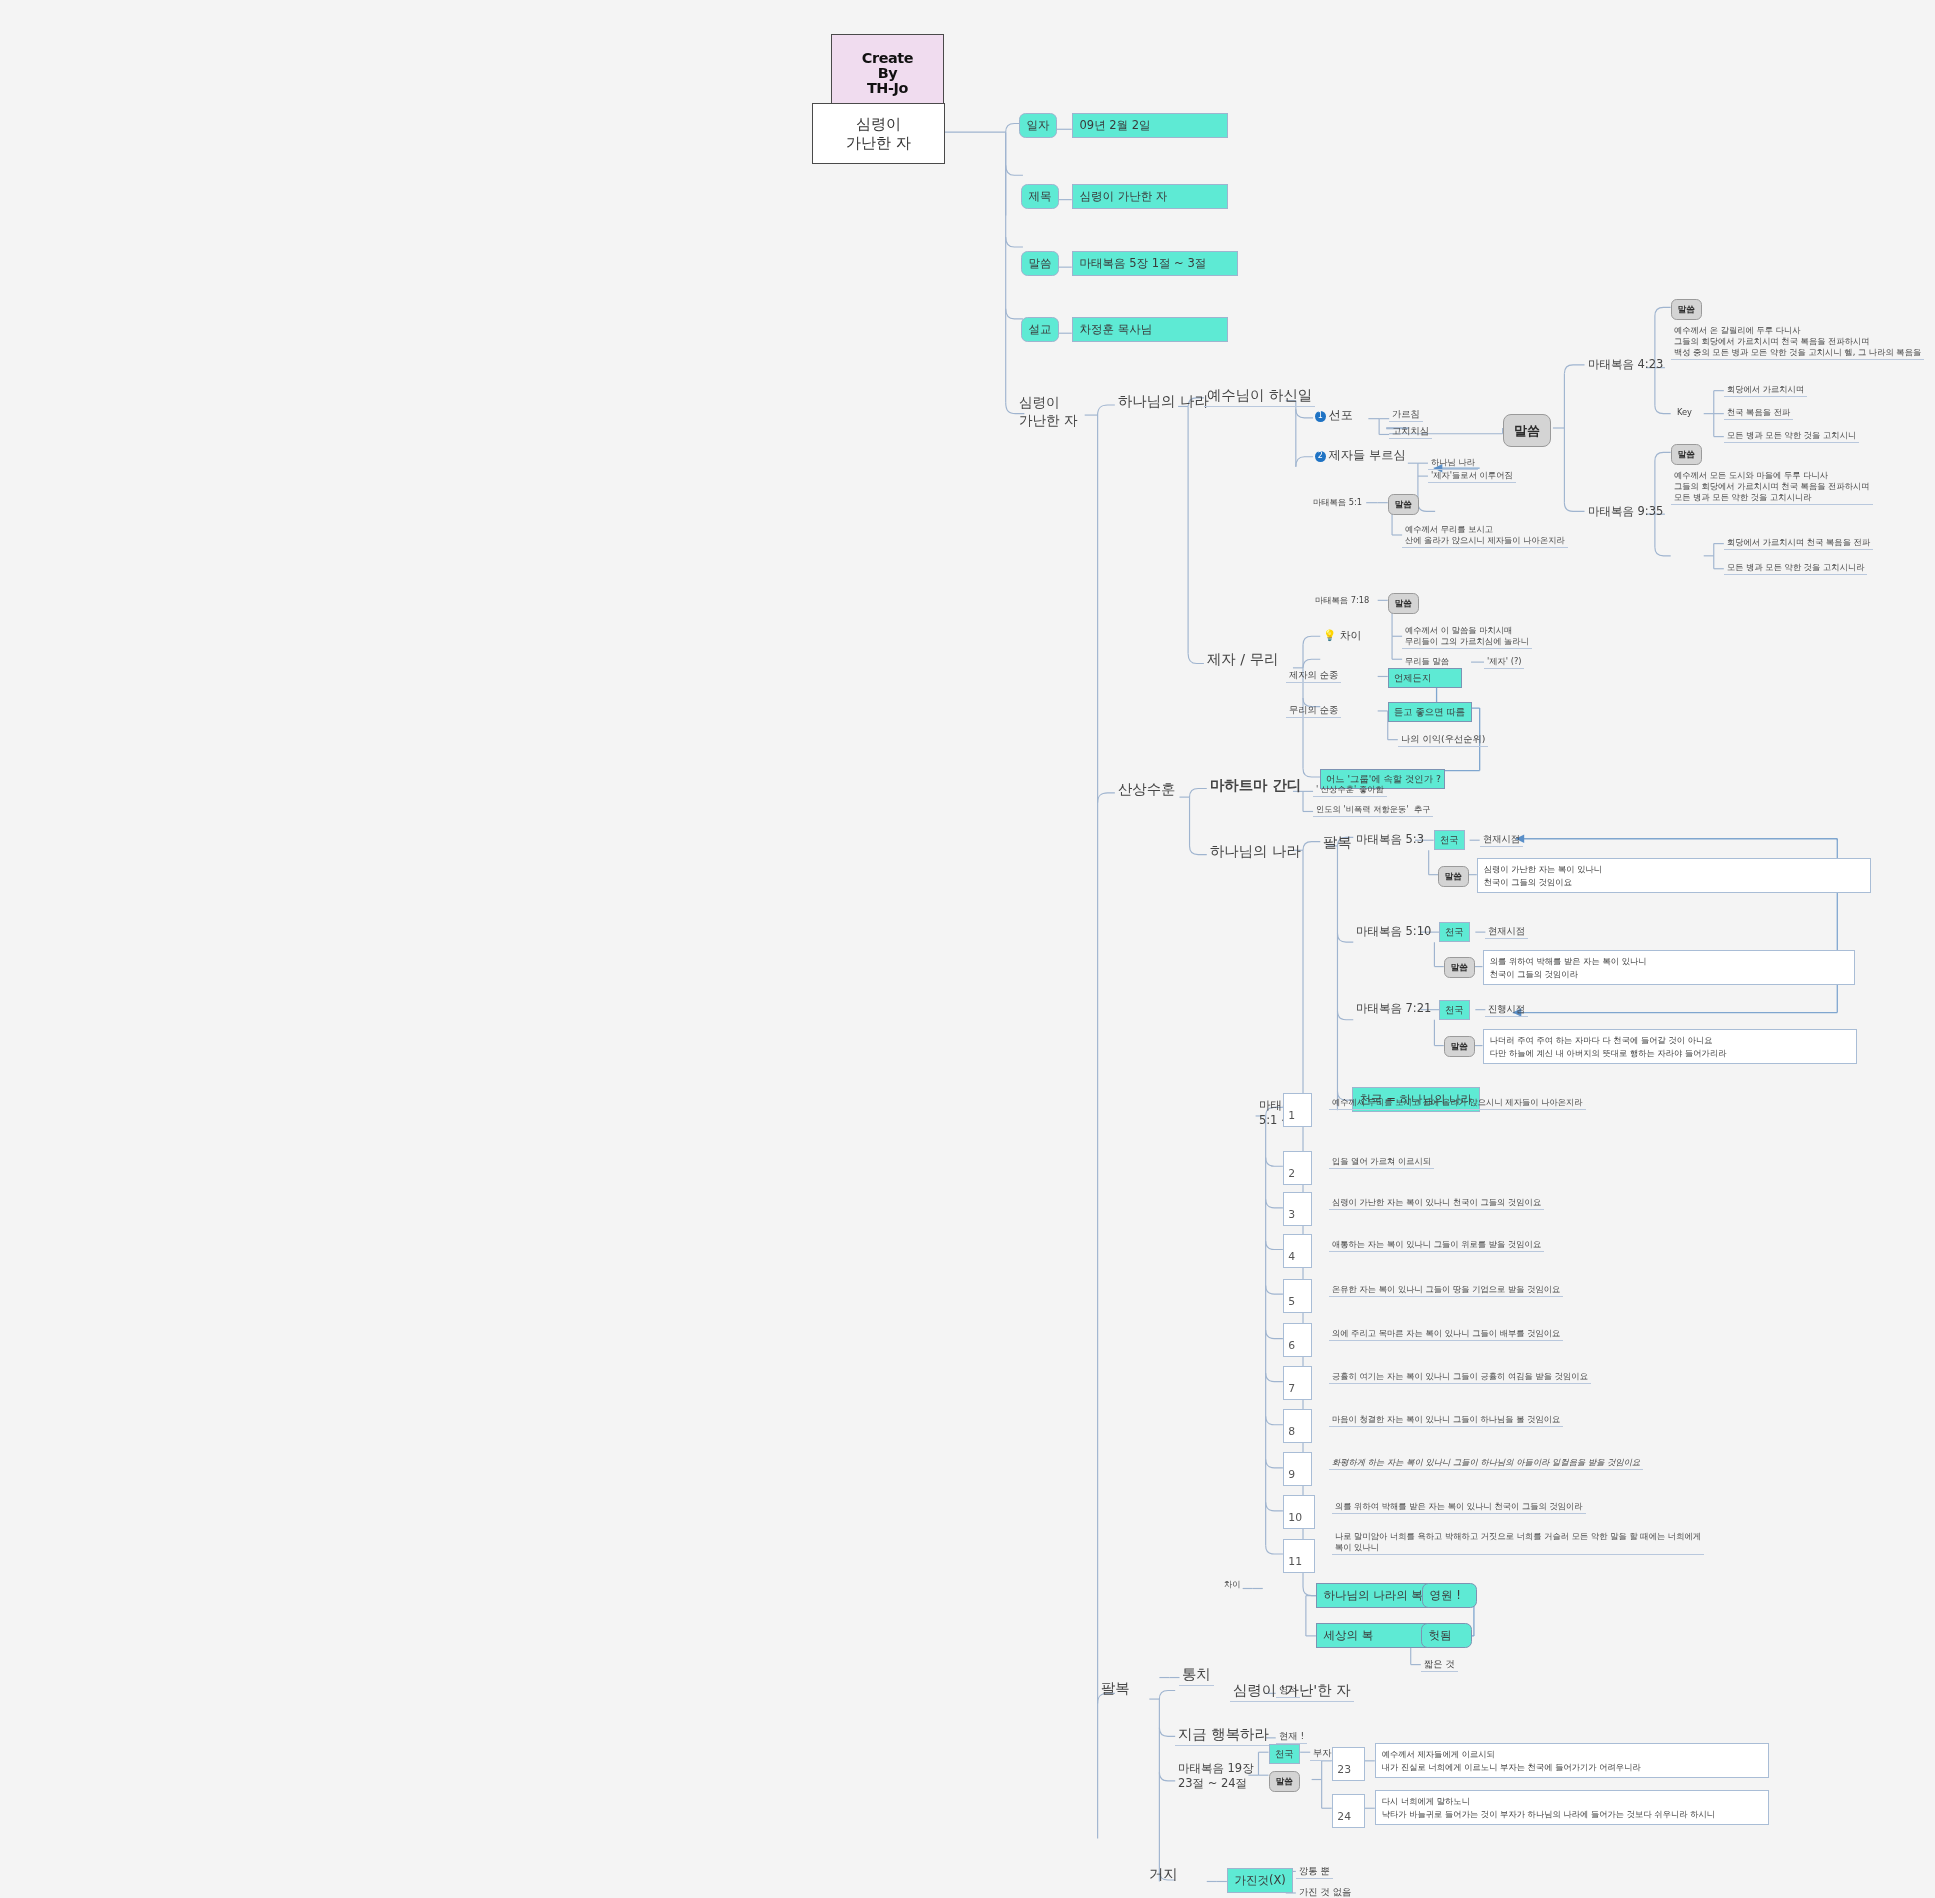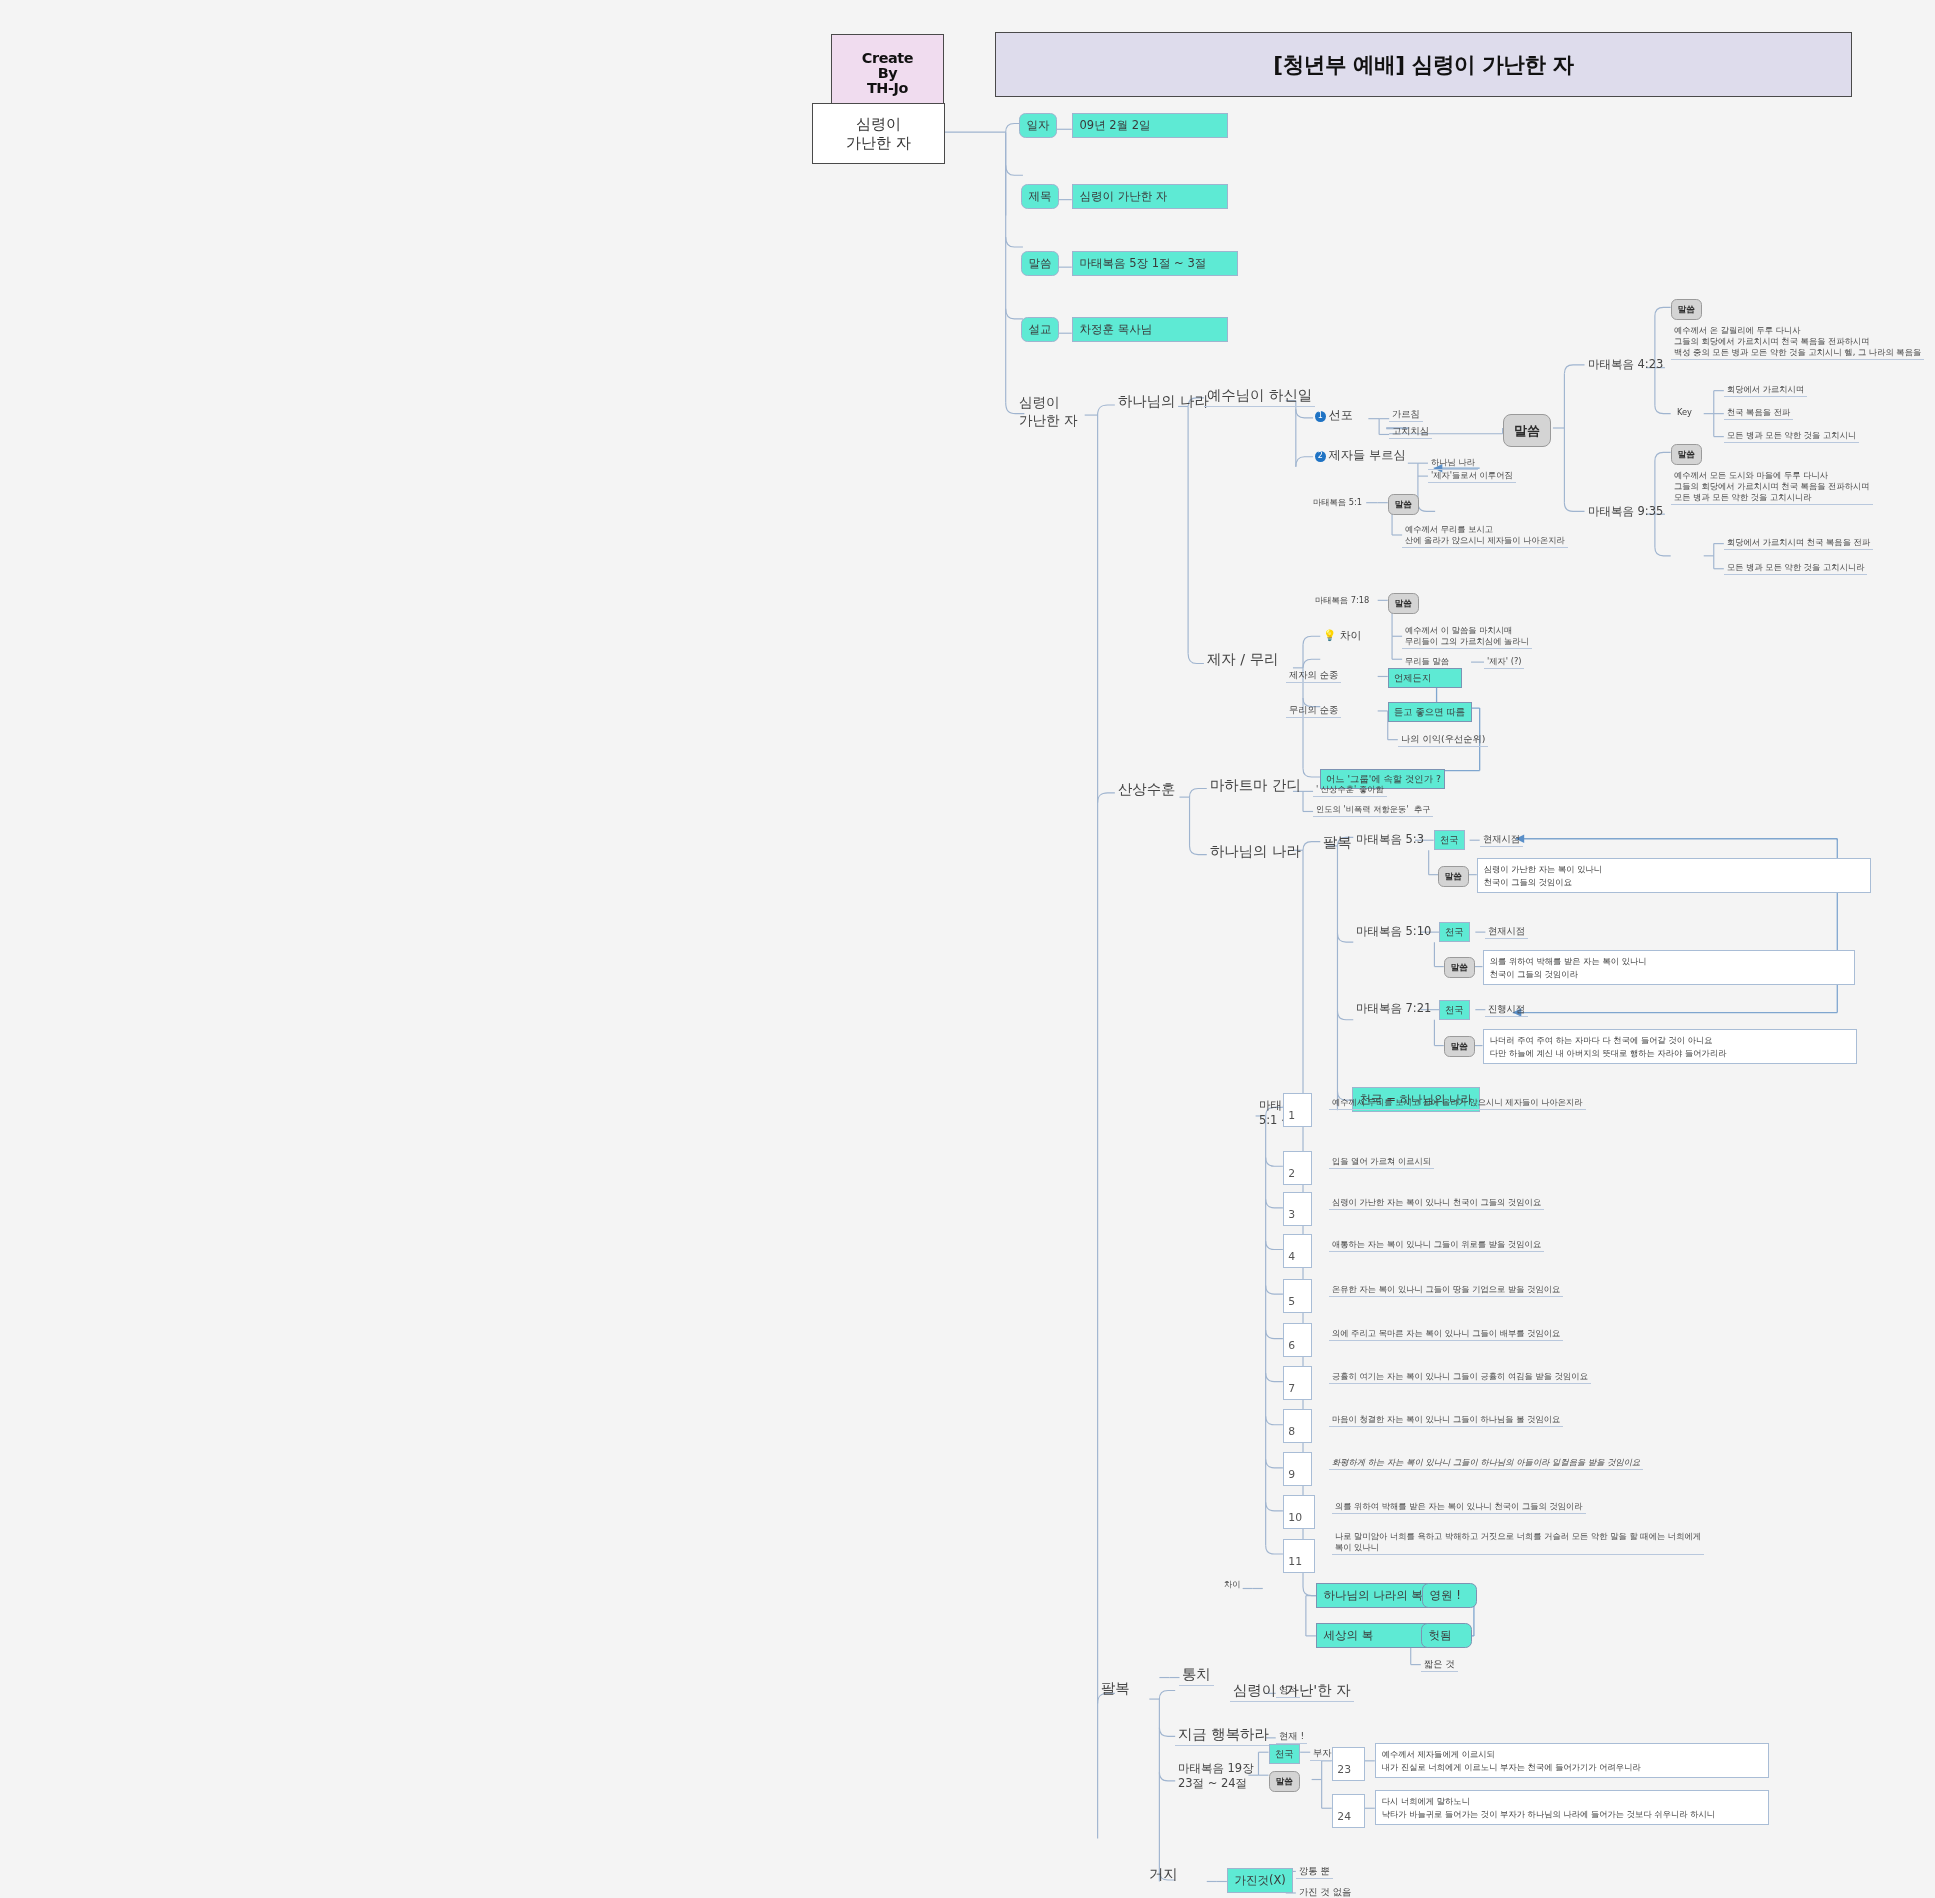--- a/index.html
+++ b/index.html
@@ -334,23 +334,20 @@
       <polygon points="2026,2278 2038,2272 2038,2284"></polygon>
     </g>
   </svg>
 
   <div id="logo">
     <span>Create</span>
     <span>By</span>
     <span>TH-Jo</span>
   </div>
 
-  <div id="title-bar">
-    <div class="t">[청년부 예배] 심령이 가난한 자</div>
-  </div>
 
   <div id="root">
     <span>심령이</span>
     <span>가난한 자</span>
   </div>
 
   <div class="n box round" style="left:1019px;top:113px;">일자</div>
   <div class="n box" style="left:1072px;top:113px;width:141px;">09년 2월 2일</div>
 
   <div class="n box round" style="left:1021px;top:184px;">제목</div>
@@ -415,21 +412,21 @@
   <div class="n txt sm" style="left:1286px;top:669px;">제자의 순종</div>
   <div class="n box sm strong" style="left:1388px;top:668px;width:62px;">언제든지</div>
 
   <div class="n txt sm" style="left:1286px;top:704px;">무리의 순종</div>
   <div class="n box sm strong" style="left:1388px;top:702px;width:72px;">듣고 좋으면 따름</div>
   <div class="n txt sm" style="left:1398px;top:733px;">나의 이익(우선순위)</div>
 
   <div class="n box sm strong" style="left:1320px;top:769px;width:113px;">어느 '그룹'에 속할 것인가 ?</div>
 
   <div class="n txt lg nb" style="left:1115px;top:780px;">산상수훈</div>
-  <div class="n txt lg nb" style="left:1207px;top:776px;">마하트마 간디</div>
+  <div class="n txt lg nb" style="left:1207px;top:776px;font-weight:bold;">마하트마 간디</div>
   <div class="n txt xs" style="left:1313px;top:784px;">' 산상수훈' 좋아함</div>
   <div class="n txt xs" style="left:1313px;top:804px;">인도의 '비폭력 저항운동'  추구</div>
 
   <div class="n txt lg nb" style="left:1207px;top:842px;">하나님의 나라</div>
   <div class="n txt lg nb" style="left:1320px;top:833px;">팔복</div>
 
   <div class="n txt nb" style="left:1353px;top:832px;font-size:11.5px;">마태복음 5:3</div>
   <div class="n box sm" style="left:1434px;top:830px;">천국</div>
   <div class="n txt sm" style="left:1480px;top:833px;">현재시점</div>
   <div class="n box grey" style="left:1438px;top:866px;">말씀</div>

